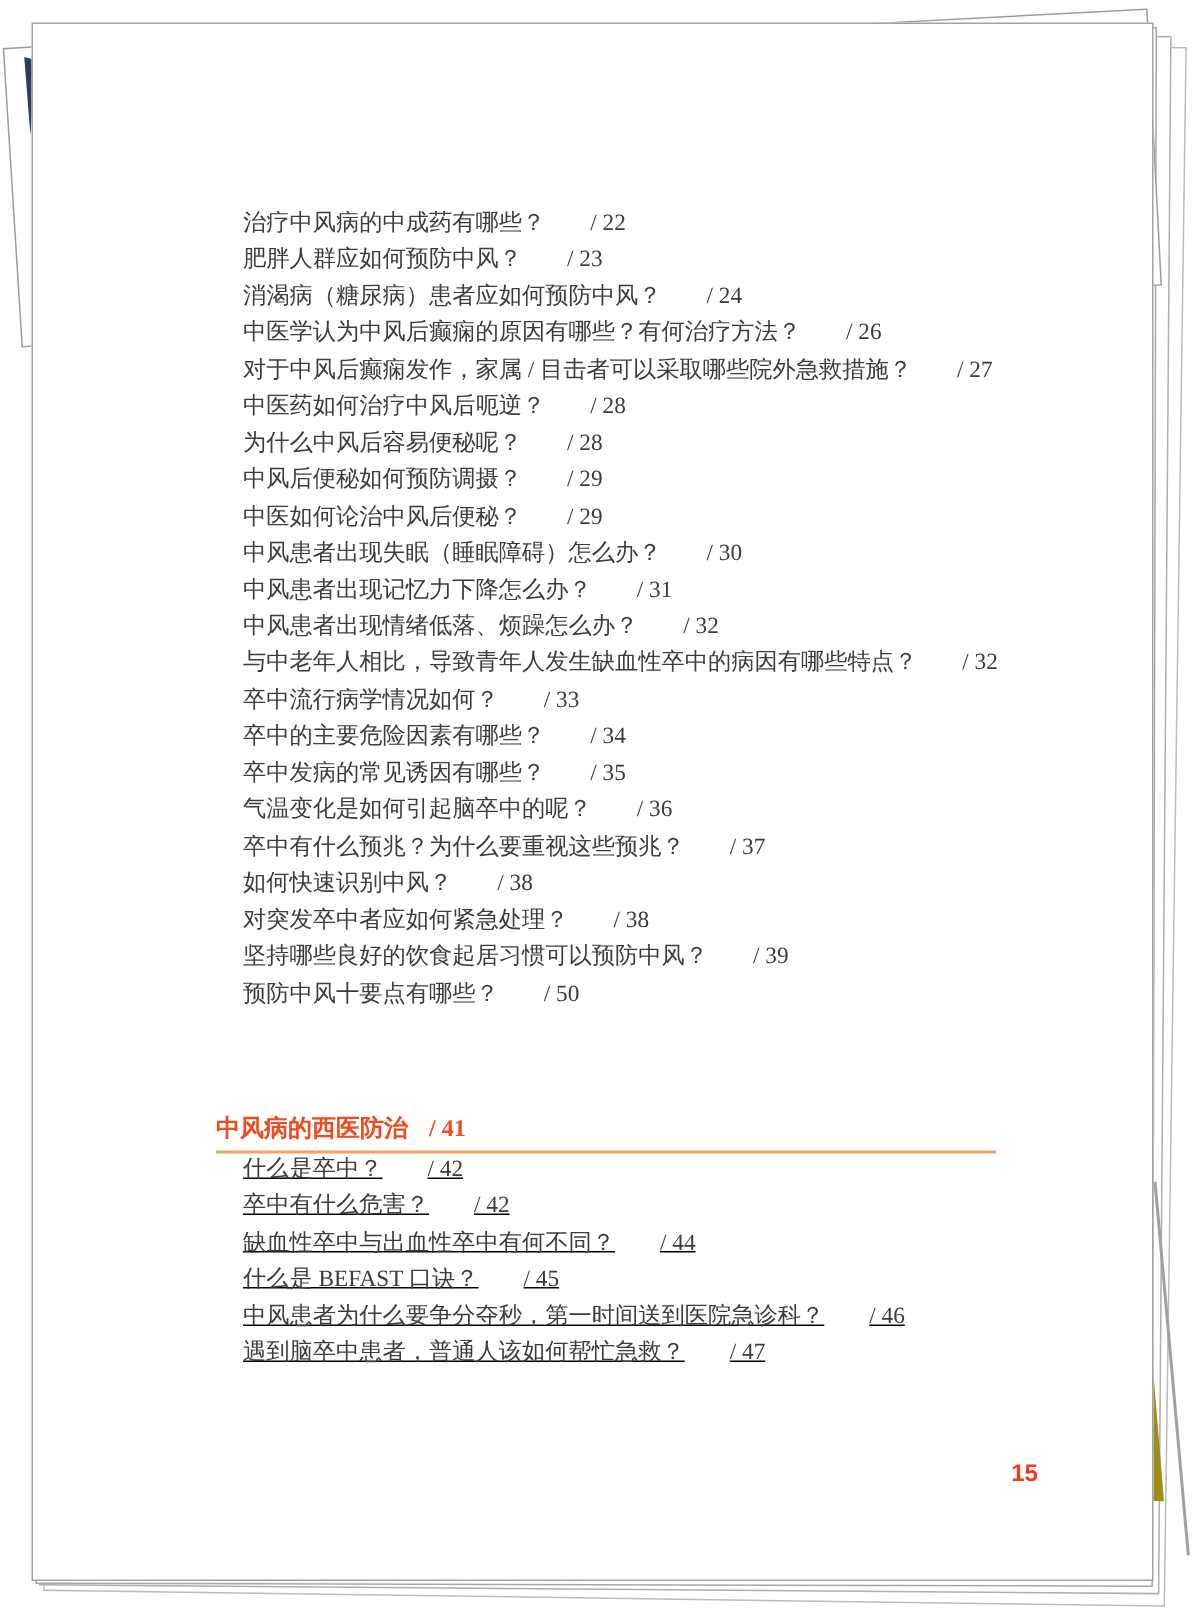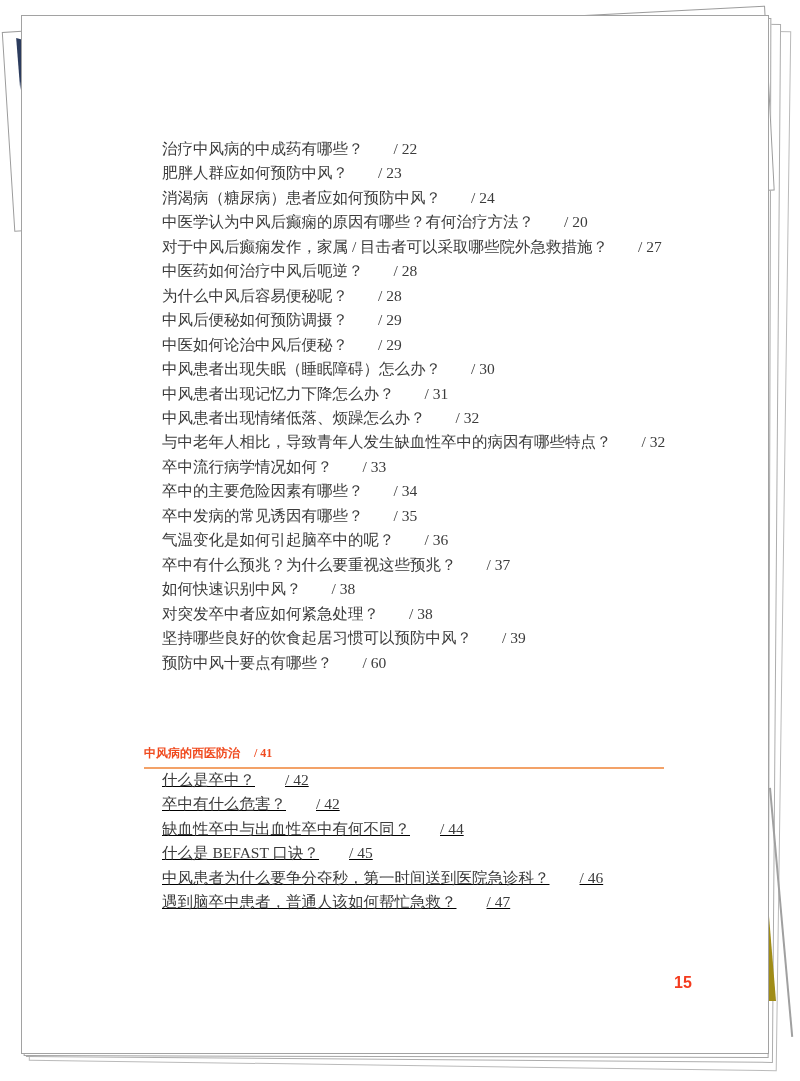--- a/index.html
+++ b/index.html
@@ -56,21 +56,21 @@
   .toc-row {
     white-space: nowrap;
     font-size: 15.5px;
     line-height: 24.45px;
     color: var(--body-text, #3b3b3b);
   }
   .toc-page { margin-left: 30px; }
 
   .section-heading {
     position: absolute; left: 122px; top: 724px; width: 520px;
-    font-size: 12px; font-weight: bold;
+    font-size: 16px; font-weight: bold;
     line-height: 26px;
     color: var(--accent-heading, #f04a1e);
     border-bottom: 2px solid var(--heading-rule, #f3a268);
     padding-bottom: 1px;
     white-space: nowrap;
   }
   .section-heading .sec-page { margin-left: 14px; }
 
   .folio {
     position: absolute; left: 648px; top: 957px; width: 26px;
@@ -101,21 +101,21 @@
     <div class="toc-row">
         <span class="toc-title">治疗中风病的中成药有哪些？</span><span class="toc-page">/ 22</span>
       </div>
         <div class="toc-row">
         <span class="toc-title">肥胖人群应如何预防中风？</span><span class="toc-page">/ 23</span>
       </div>
         <div class="toc-row">
         <span class="toc-title">消渴病（糖尿病）患者应如何预防中风？</span><span class="toc-page">/ 24</span>
       </div>
         <div class="toc-row">
-        <span class="toc-title">中医学认为中风后癫痫的原因有哪些？有何治疗方法？</span><span class="toc-page">/ 20</span>
+        <span class="toc-title">中医学认为中风后癫痫的原因有哪些？有何治疗方法？</span><span class="toc-page">/ 26</span>
       </div>
         <div class="toc-row">
         <span class="toc-title">对于中风后癫痫发作，家属 / 目击者可以采取哪些院外急救措施？</span><span class="toc-page">/ 27</span>
       </div>
         <div class="toc-row">
         <span class="toc-title">中医药如何治疗中风后呃逆？</span><span class="toc-page">/ 28</span>
       </div>
         <div class="toc-row">
         <span class="toc-title">为什么中风后容易便秘呢？</span><span class="toc-page">/ 28</span>
       </div>
@@ -155,21 +155,21 @@
         <div class="toc-row">
         <span class="toc-title">如何快速识别中风？</span><span class="toc-page">/ 38</span>
       </div>
         <div class="toc-row">
         <span class="toc-title">对突发卒中者应如何紧急处理？</span><span class="toc-page">/ 38</span>
       </div>
         <div class="toc-row">
         <span class="toc-title">坚持哪些良好的饮食起居习惯可以预防中风？</span><span class="toc-page">/ 39</span>
       </div>
         <div class="toc-row">
-        <span class="toc-title">预防中风十要点有哪些？</span><span class="toc-page">/ 60</span>
+        <span class="toc-title">预防中风十要点有哪些？</span><span class="toc-page">/ 50</span>
       </div>
       </div>
 
     <div class="section-heading">
       <span>中风病的西医防治</span><span class="sec-page">/ 41</span>
     </div>
 
     <div class="toc-list toc-list-2">
 
     <div class="toc-row">

